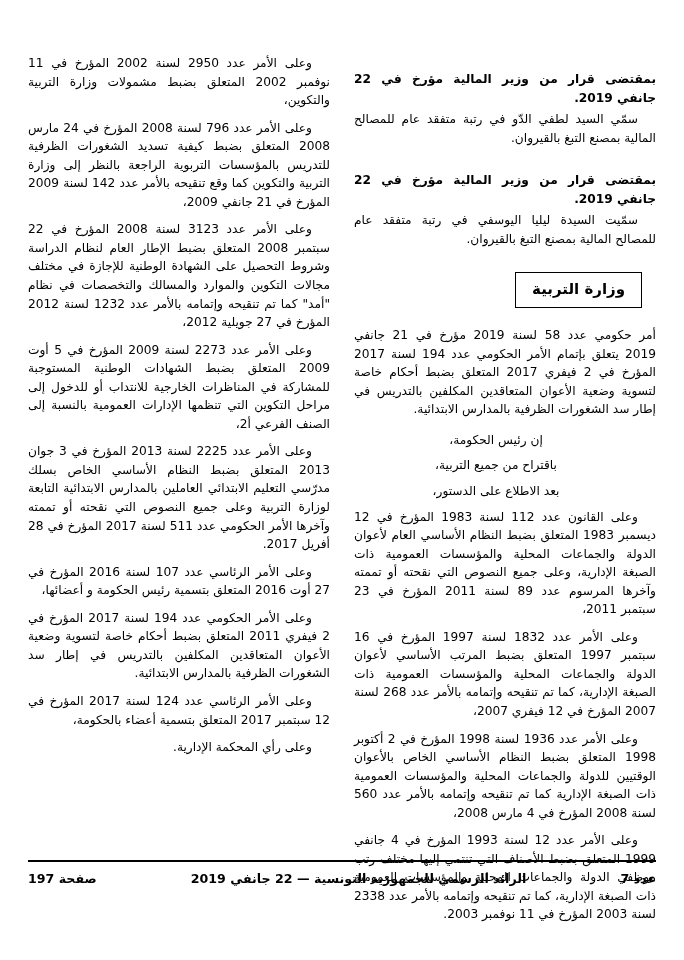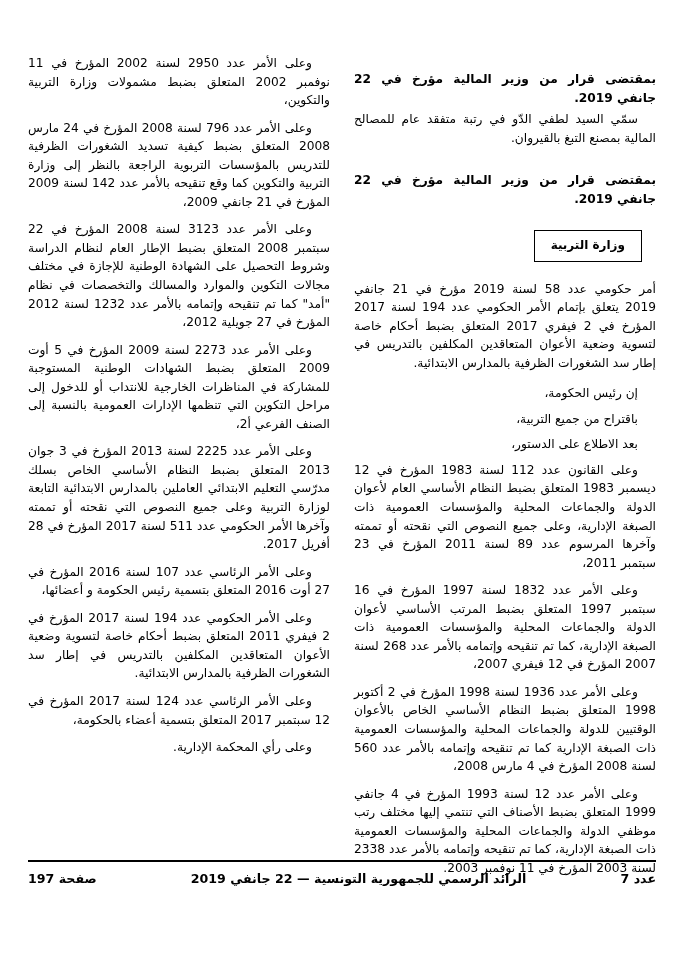--- a/index.html
+++ b/index.html
@@ -46,31 +46,31 @@
   }
   .ministry-box-wrap {
     text-align: right;
     margin: 22px 0 18px 0;
   }
   .ministry-box {
     display: inline-block;
     border: 1.6px solid #000;
     padding: 5px 16px 6px 16px;
     font-weight: bold;
-    font-size: 12px;
+    font-size: 15px;
     margin-right: 14px;
   }
   .decree-title {
     font-weight: normal;
     margin: 0 0 12px 0;
   }
   .preamble-line {
     margin: 0 0 7px 0;
     text-indent: 18px;
-    text-align: right;
+    text-align: center;
   }
   .footer {
     position: absolute;
     left: 28px;
     right: 28px;
     top: 860px;
     border-top: 2px solid #000;
     padding-top: 9px;
     display: flex;
     direction: rtl;
@@ -87,20 +87,21 @@
 <div class="page">
 
   <div class="columns">
 
     <div class="col">
 
       <p class="para bold-head">بمقتضى قرار من وزير المالية مؤرخ في 22 جانفي 2019.</p>
       <p class="para indent finance-body">سمّي السيد لطفي الدّو في رتبة متفقد عام للمصالح المالية بمصنع التبغ بالقيروان.</p>
 
       <p class="para bold-head">بمقتضى قرار من وزير المالية مؤرخ في 22 جانفي 2019.</p>
+      <p class="para indent finance-body">سمّيت السيدة ليليا اليوسفي في رتبة متفقد عام للمصالح المالية بمصنع التبغ بالقيروان.</p>
 
       <div class="ministry-box-wrap">
         <span class="ministry-box">وزارة التربية</span>
       </div>
 
       <p class="para decree-title">أمر حكومي عدد 58 لسنة 2019 مؤرخ في 21 جانفي 2019 يتعلق بإتمام الأمر الحكومي عدد 194 لسنة 2017 المؤرخ في 2 فيفري 2017 المتعلق بضبط أحكام خاصة لتسوية وضعية الأعوان المتعاقدين المكلفين بالتدريس في إطار سد الشغورات الظرفية بالمدارس الابتدائية.</p>
 
       <p class="preamble-line">إن رئيس الحكومة،</p>
       <p class="preamble-line">باقتراح من جميع التربية،</p>
       <p class="preamble-line">بعد الاطلاع على الدستور،</p>

